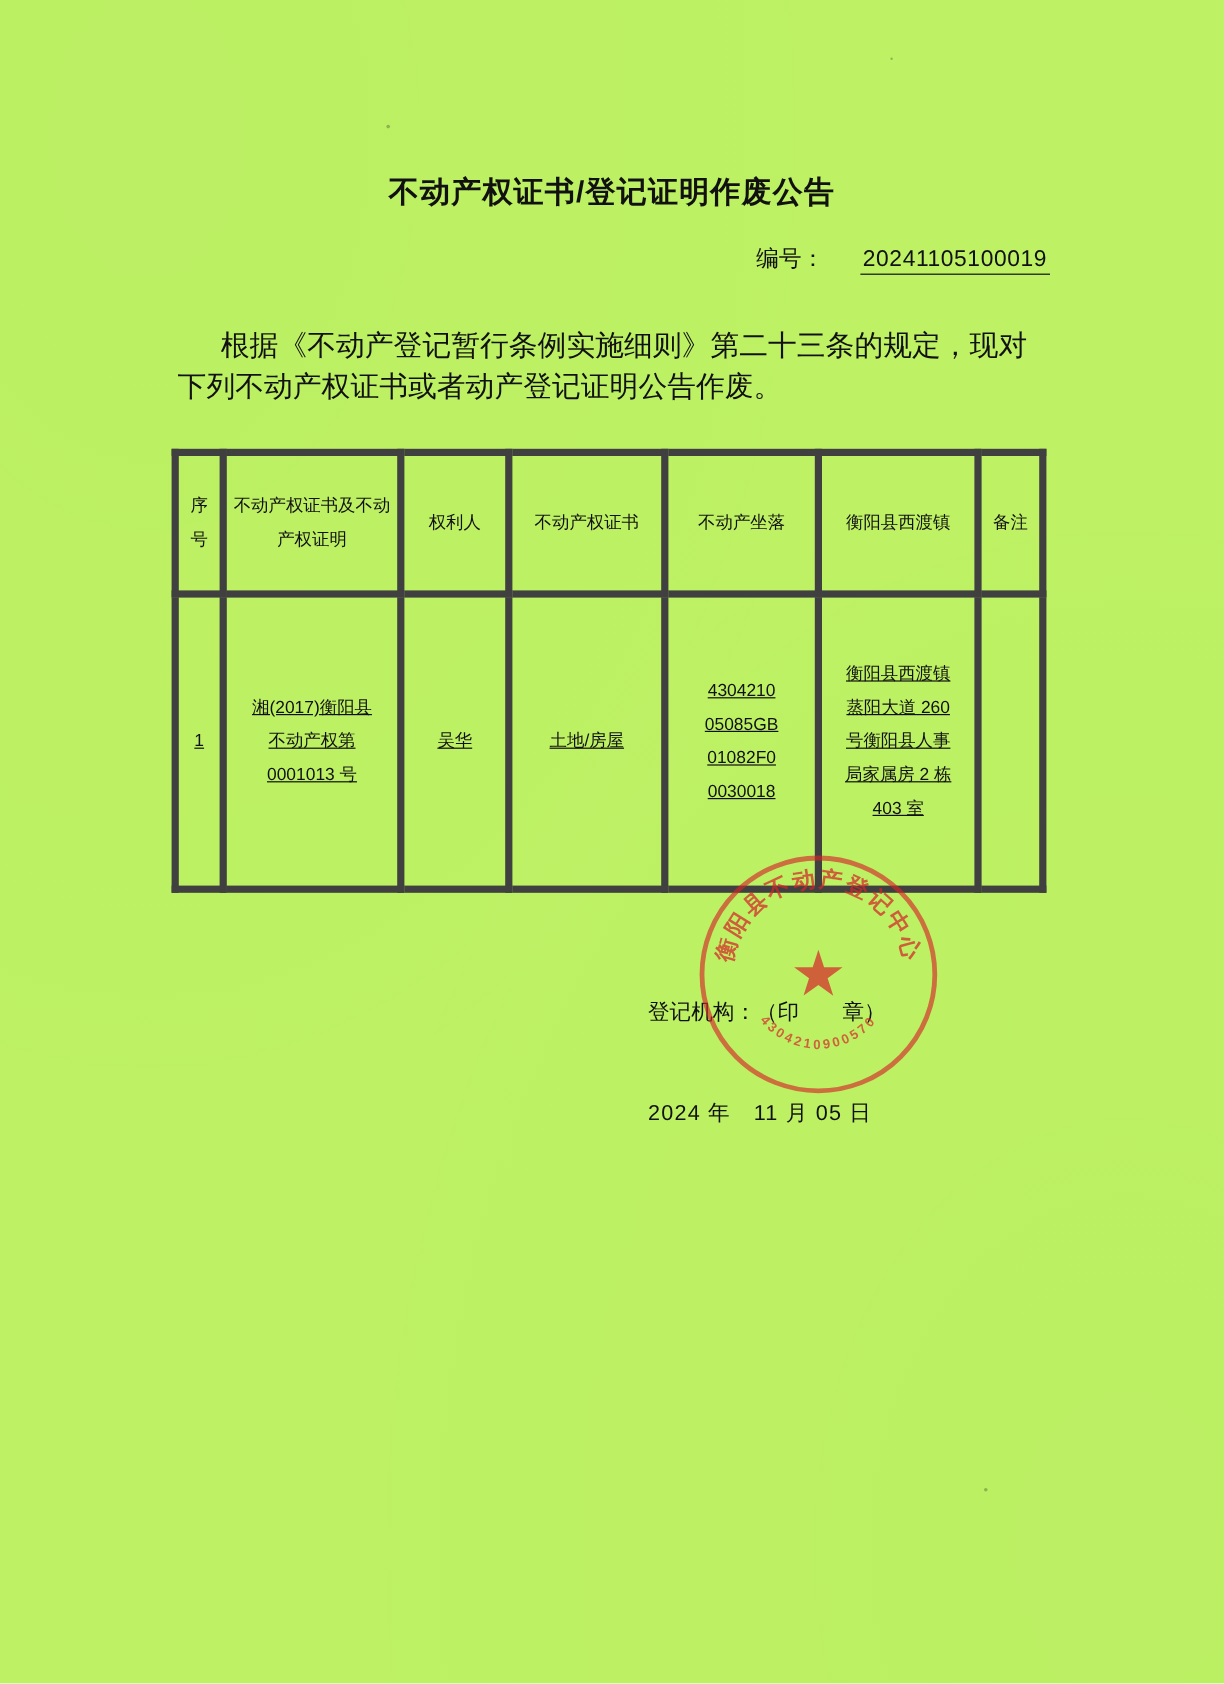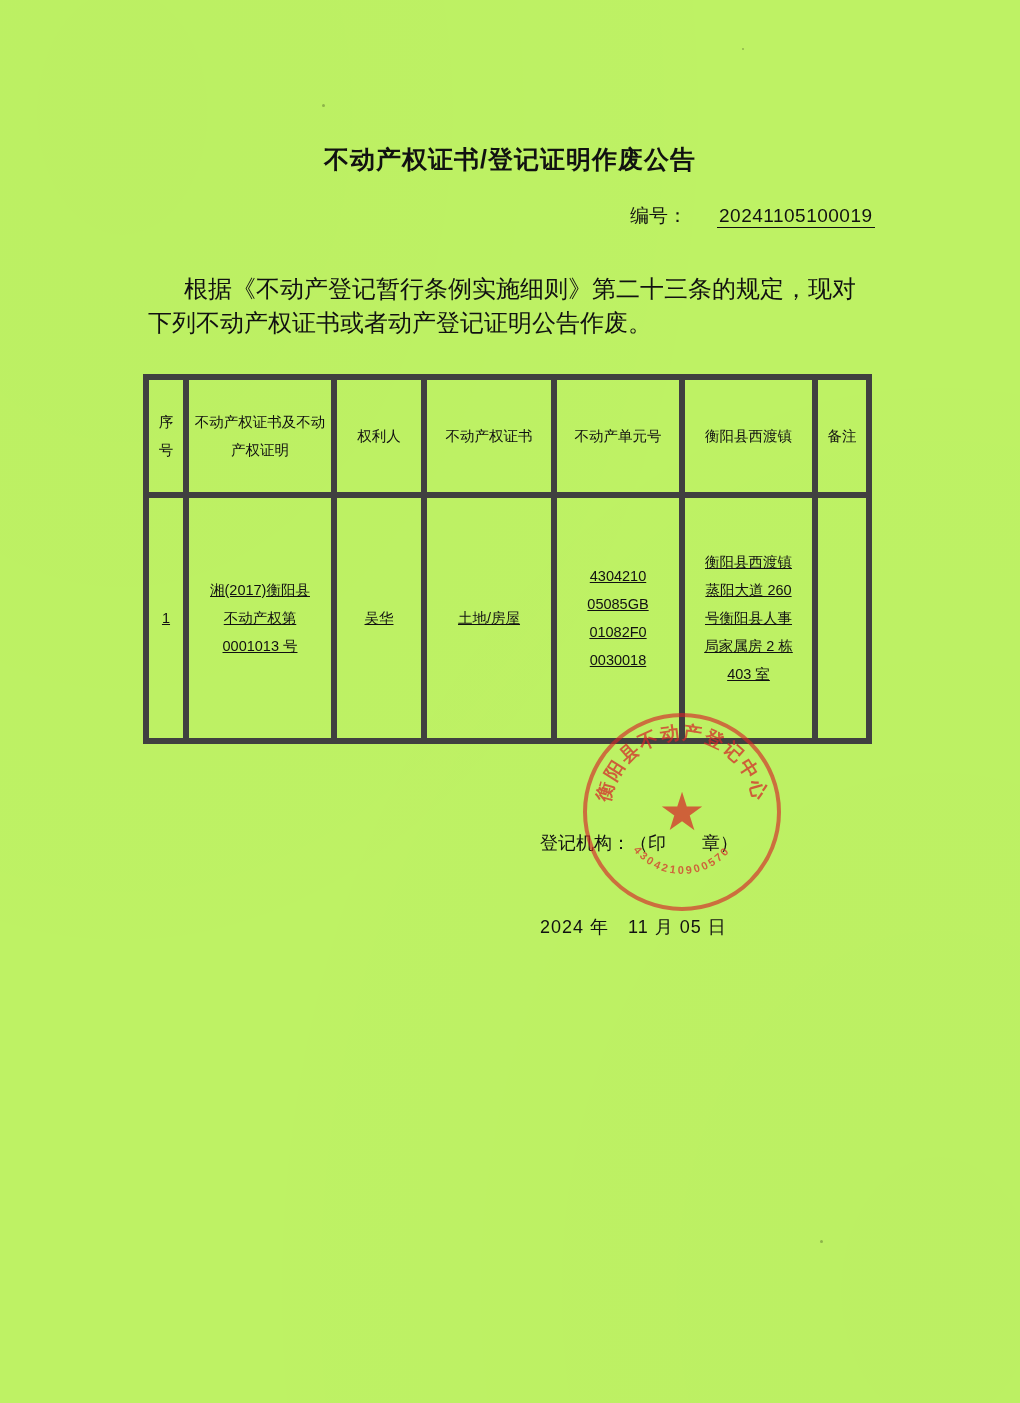--- a/index.html
+++ b/index.html
@@ -188,21 +188,21 @@
       <col class="col-unit">
       <col class="col-loc">
       <col class="col-note">
     </colgroup>
     <thead>
       <tr>
         <th>序号</th>
         <th>不动产权证书及不动产权证明</th>
         <th>权利人</th>
         <th>不动产权证书</th>
-        <th>不动产单元号</th>
+        <th>不动产坐落</th>
         <th>衡阳县西渡镇</th>
         <th>备注</th>
       </tr>
     </thead>
     <tbody>
       <tr>
         <td class="cell-idx">1</td>
         <td class="cell-multiline">湘(2017)衡阳县
 不动产权第
 0001013 号</td>

